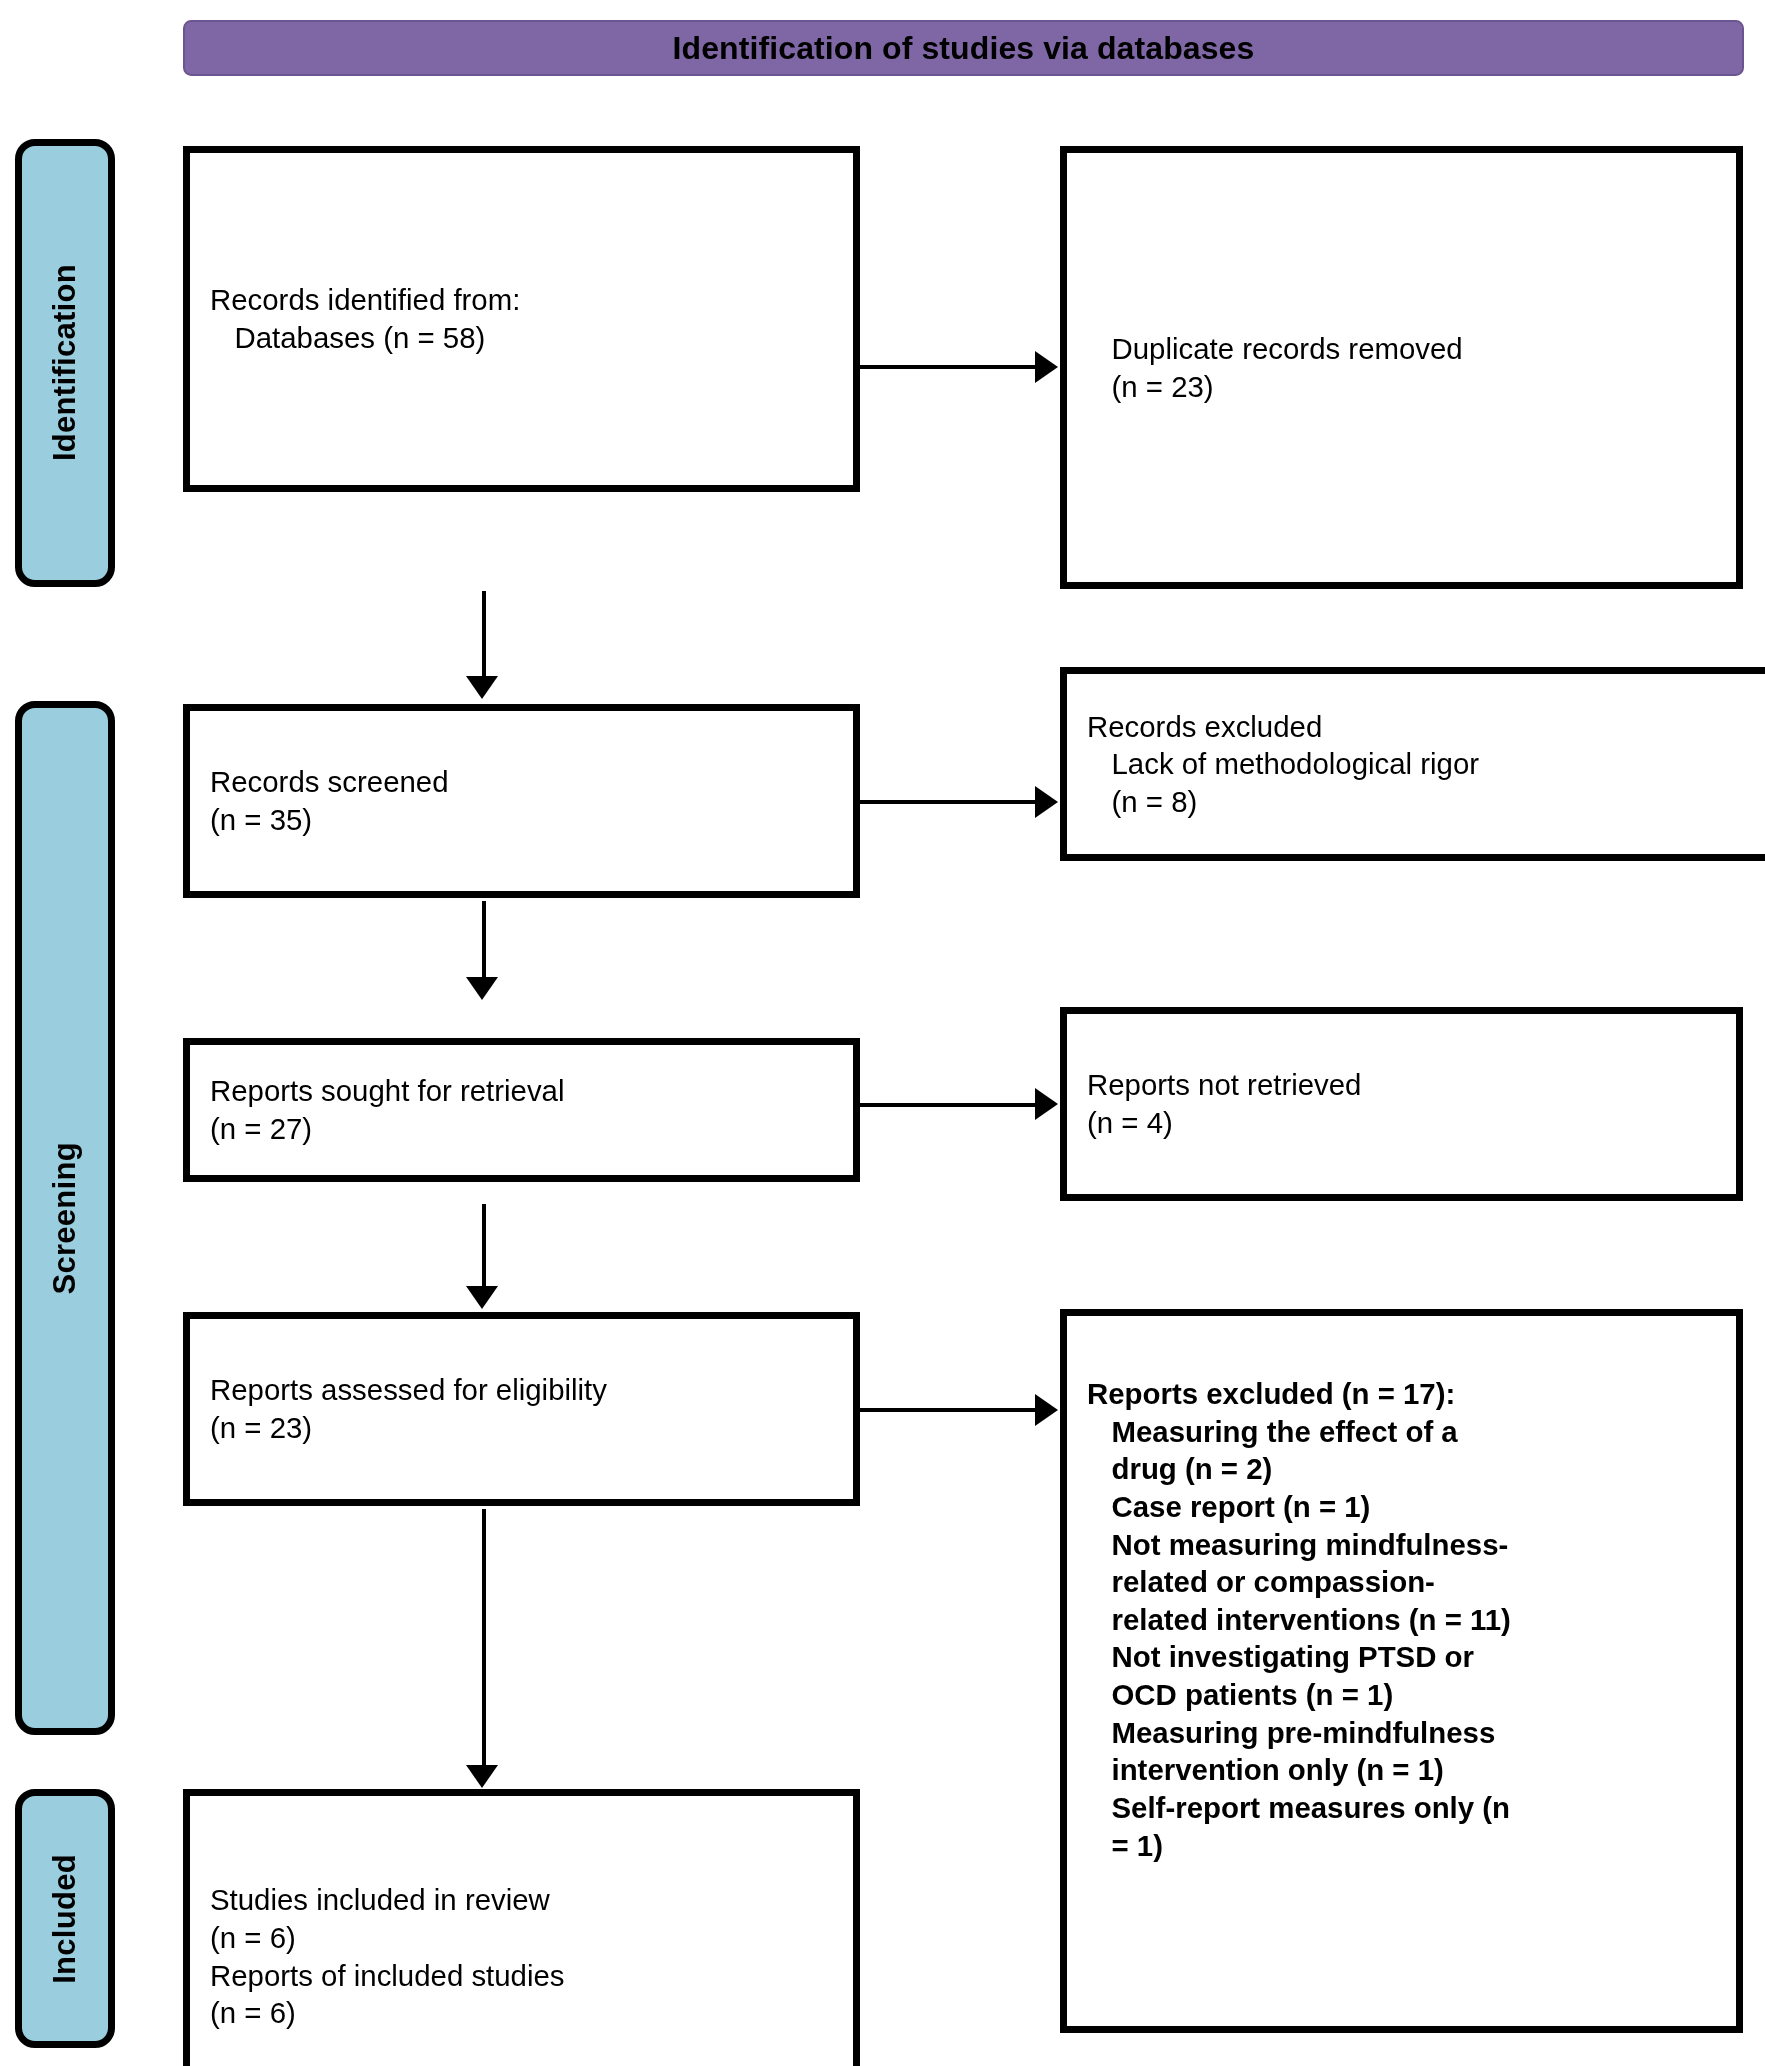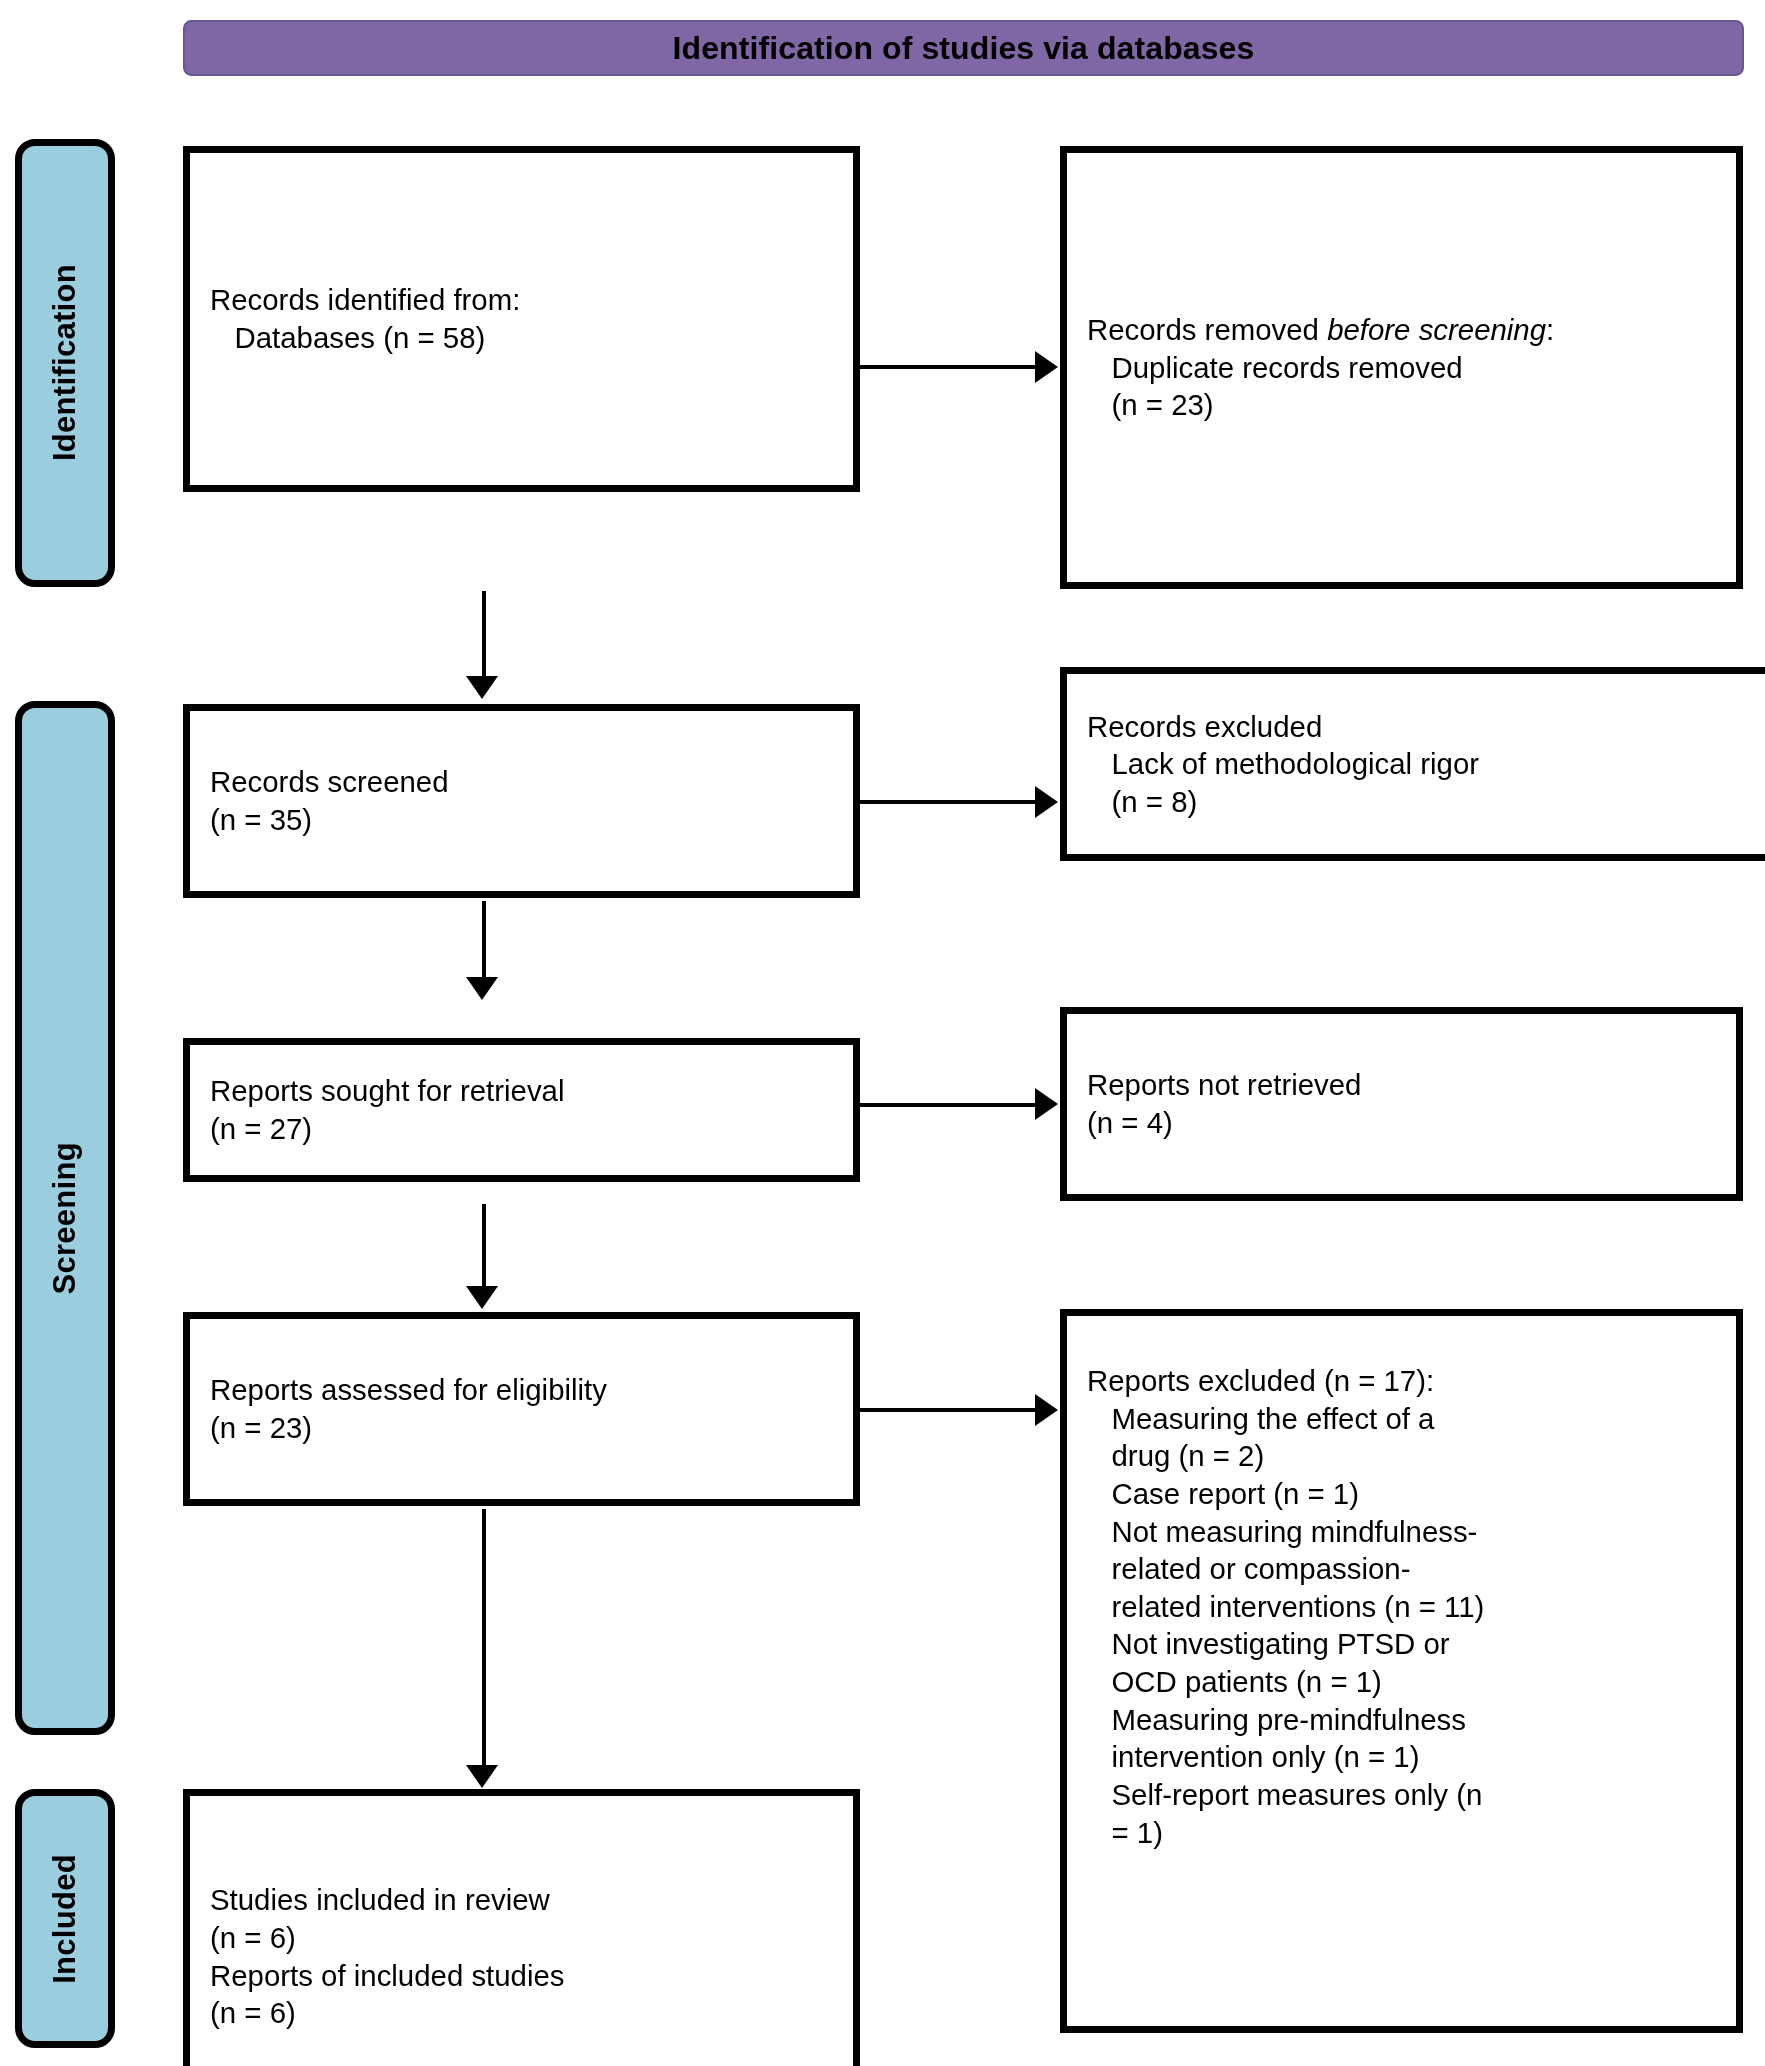--- a/index.html
+++ b/index.html
@@ -91,21 +91,21 @@
   #box-removed     { left: 1060px; top: 146px;  width: 683px; height: 443px; }
   
   #box-screened    { left: 183px;  top: 704px; width: 677px; height: 194px; }
   #box-excluded1   { left: 1060px; top: 667px; width: 785px; height: 194px; }
   
   #box-sought      { left: 183px;  top: 1002px; width: 677px; height: 144px; margin-top: 36px; }
   #box-notretr     { left: 1060px; top: 1007px; width: 683px; height: 194px; }
   
   #box-assessed    { left: 183px;  top: 1312px; width: 677px; height: 194px; }
   #box-excluded2   { left: 1060px; top: 1309px; width: 683px; height: 724px;
-                     justify-content: flex-start; padding-top: 46px; }
+                     justify-content: flex-start; padding-top: 59px; font-weight: bold; }
   
   #box-included    { left: 183px;  top: 1789px; width: 677px; height: 328px;
                      border-bottom: none; }
 
   
   .v-line {
     position: absolute;
     width: 4.1px;
     background: #000000;
   }
@@ -165,21 +165,20 @@
 <div class="stage" id="stage-included">
   <span class="stage-label">Included</span>
 </div>
 
 <div class="box" id="box-identified">
   <div class="box-text">Records identified from:
    Databases (n = 58)</div>
 </div>
 
 <div class="box" id="box-removed">
-  <div class="box-text"><span>Records removed </span><em>before screening</em><span>:</span></div>
   <div class="box-text">   Duplicate records removed
    (n = 23)</div>
 </div>
 
 <div class="box" id="box-screened">
   <div class="box-text">Records screened
 (n = 35)</div>
 </div>
 
 <div class="box" id="box-excluded1">

